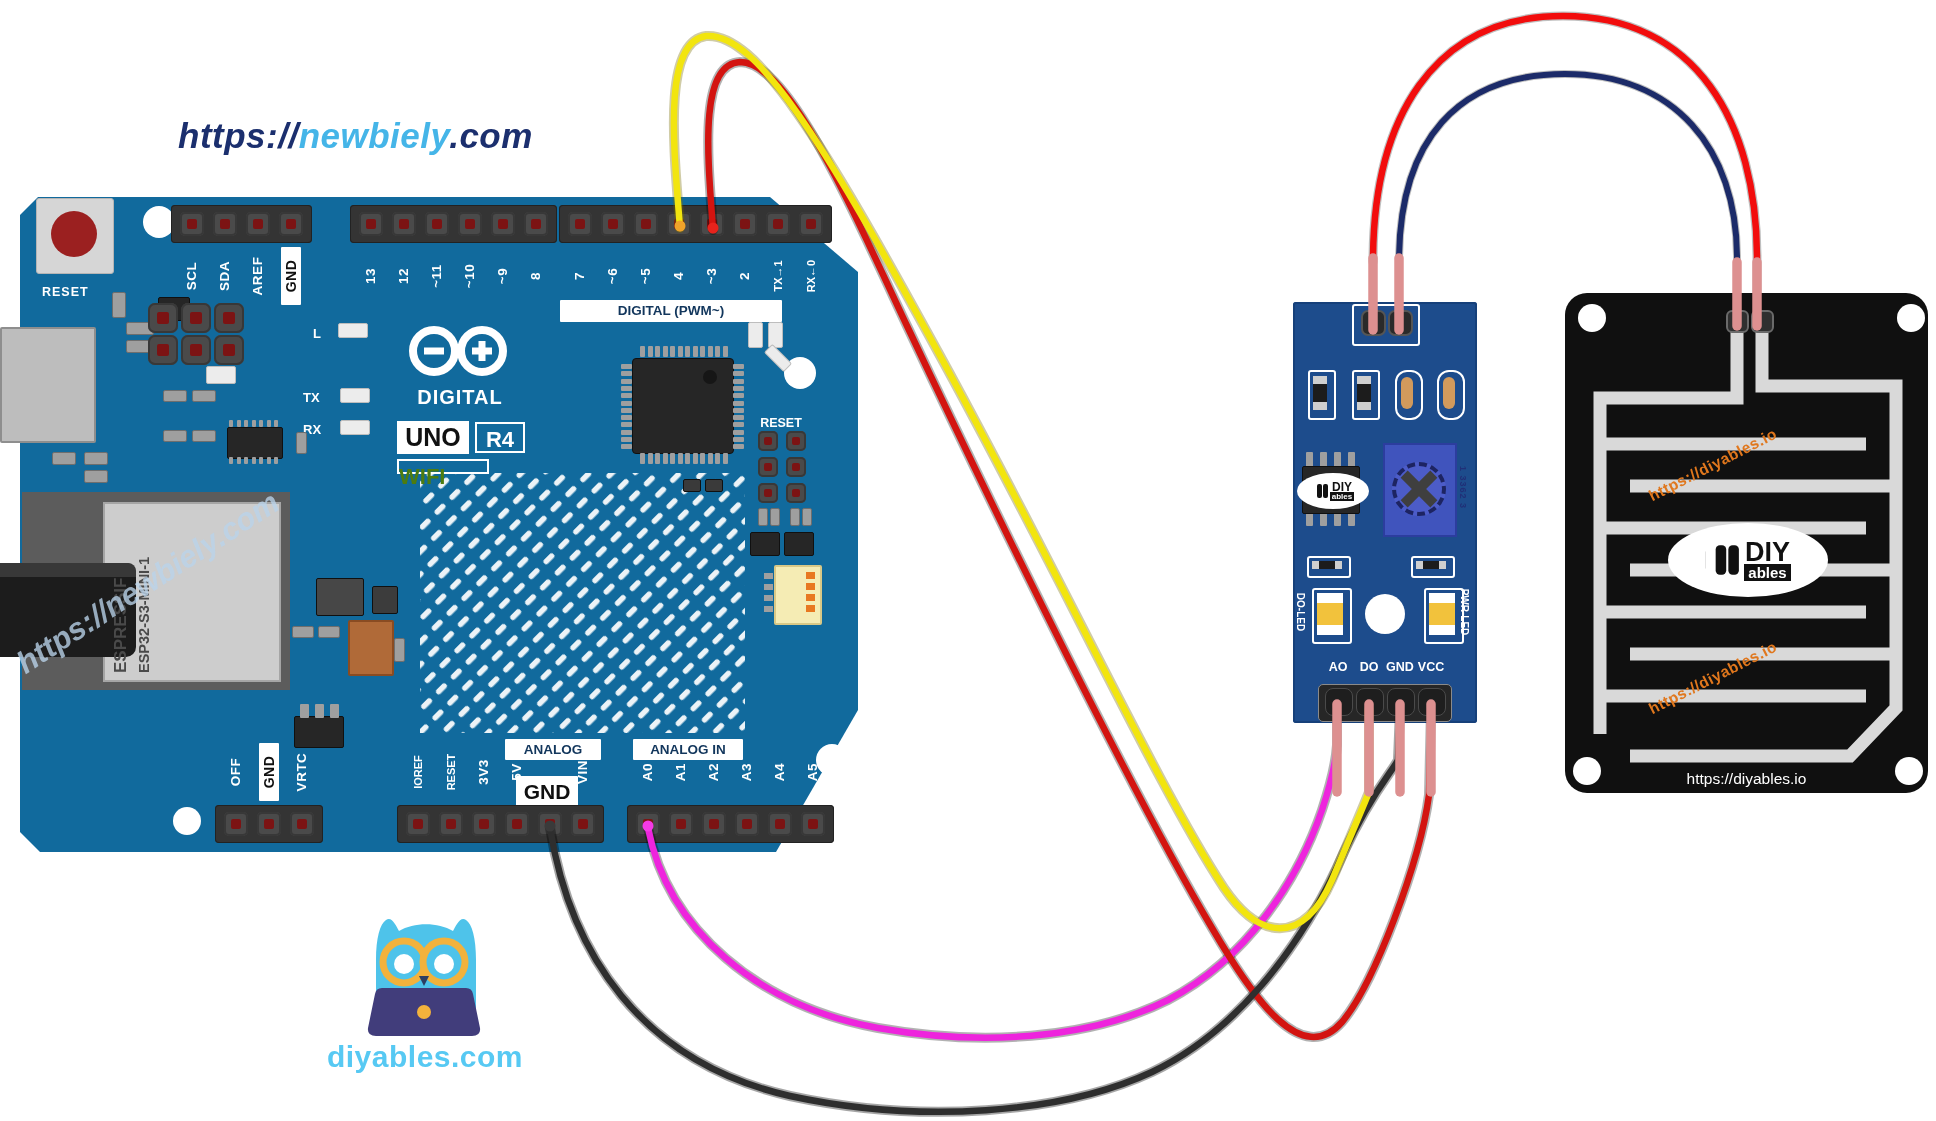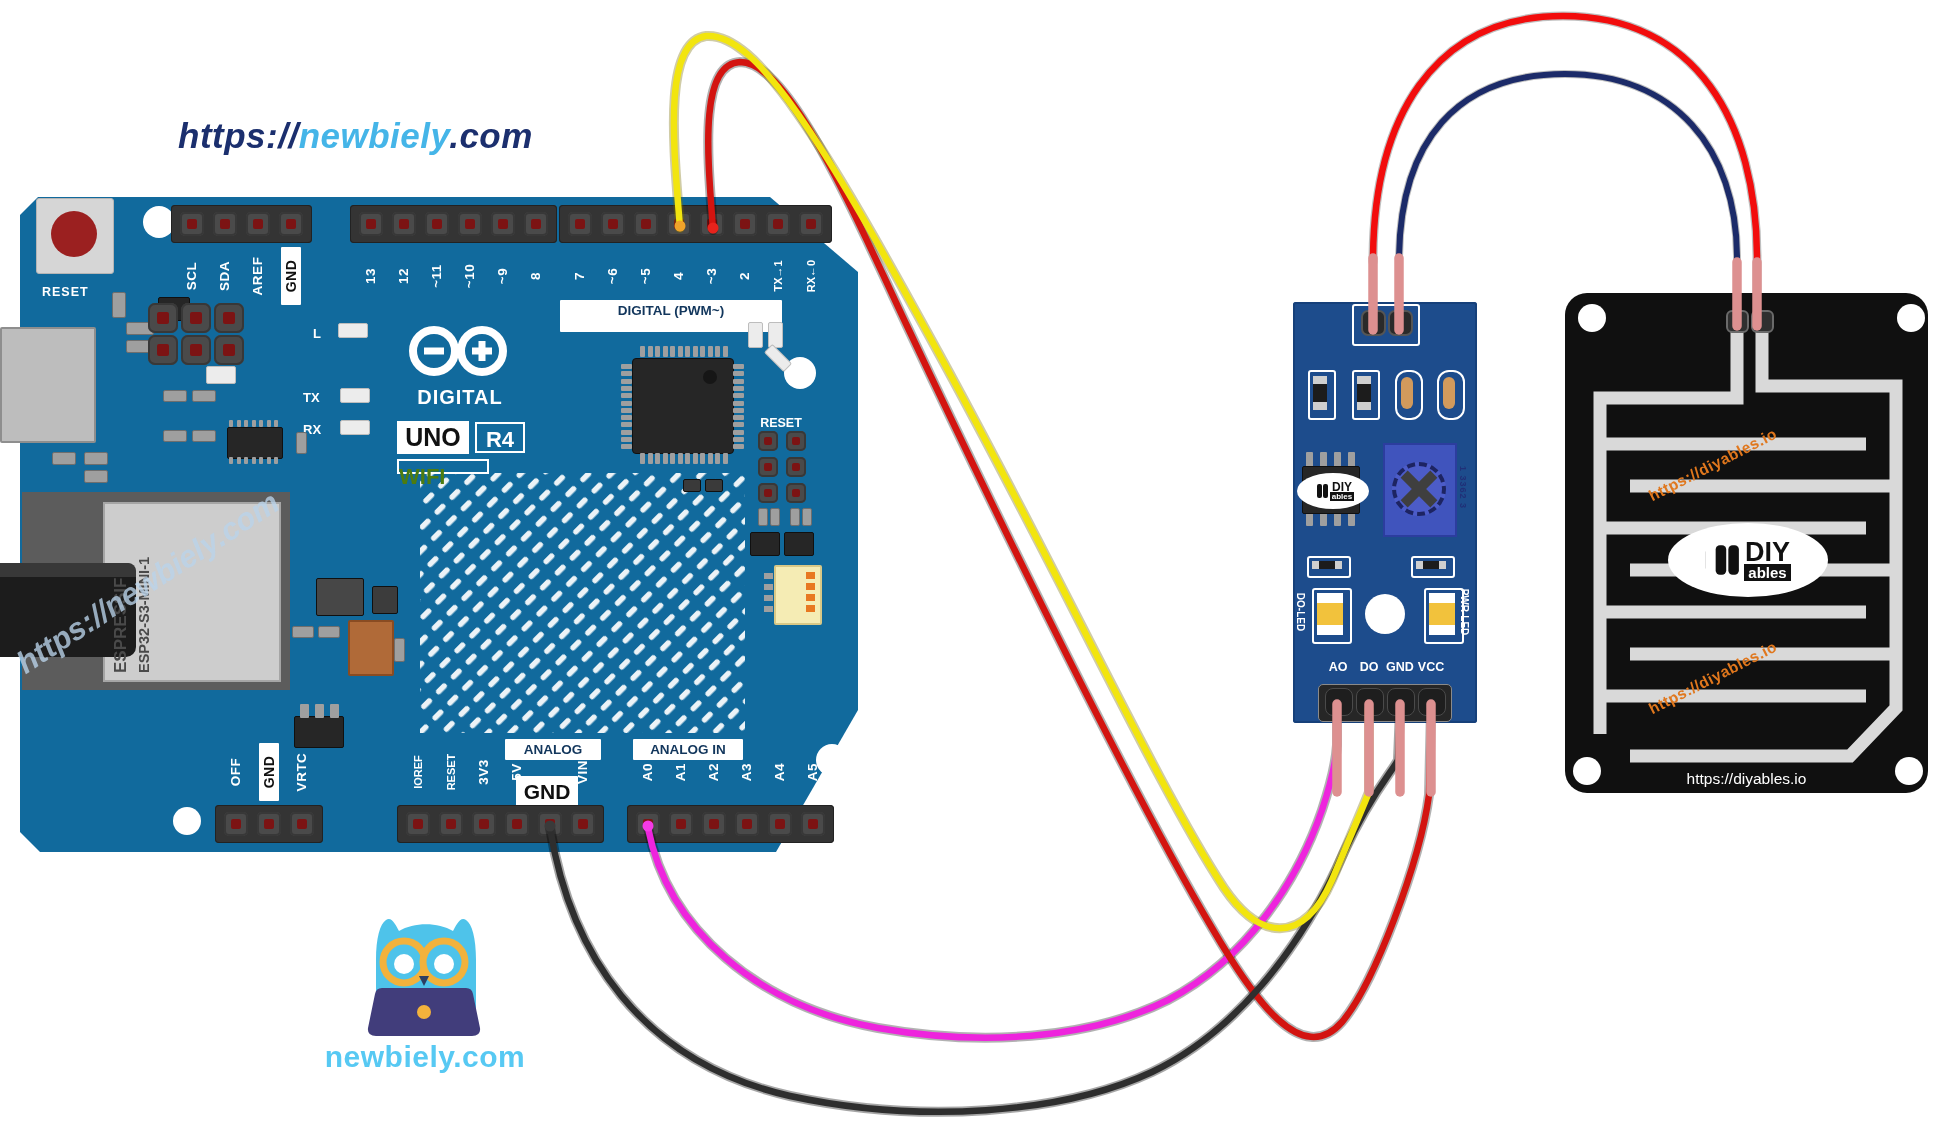--- a/index.html
+++ b/index.html
@@ -74,21 +74,21 @@
 
   <div class="abs" style="left:0;top:327px;width:92px;height:112px;background:#bdbdbd;border:2px solid #8e8e8e;border-radius:2px"></div>
   <div class="abs" style="left:0;top:563px;width:136px;height:94px;background:#1c1c1c;border-radius:0 10px 10px 0"></div>
   <div class="abs" style="left:0;top:563px;width:136px;height:14px;background:#383838;border-radius:0 8px 0 0"></div>
 
   <div class="hole" style="left:143px;top:206px;width:32px;height:32px"></div>
   <div class="hole" style="left:784px;top:357px;width:32px;height:32px"></div>
   <div class="hole" style="left:173px;top:807px;width:28px;height:28px"></div>
   <div class="hole" style="left:816px;top:744px;width:32px;height:32px"></div>
 
-  <div class="whitebar" style="left:560px;top:300px;width:222px;height:32px;line-height:22px">DIGITAL (PWM~)</div>
+  <div class="whitebar" style="left:560px;top:300px;width:222px;height:22px;line-height:22px">DIGITAL (PWM~)</div>
   <div class="whitebar" style="left:505px;top:739px;width:96px;height:21px;line-height:21px">ANALOG</div>
   <div class="whitebar" style="left:633px;top:739px;width:110px;height:21px;line-height:21px">ANALOG IN</div>
   <div class="whitebar" style="left:516px;top:776px;width:62px;height:32px;line-height:32px;font-size:21px;color:#101010">GND</div>
 
   <div class="brdlab" style="left:786px;top:360px;font-size:15px">ON</div>
   <div class="brdlab" style="left:751px;top:416px;width:60px;font-size:12.5px;text-align:center">RESET</div>
   <div class="brdlab" style="left:313px;top:326px;font-size:13px">L</div>
   <div class="brdlab" style="left:303px;top:390px;font-size:13px">TX</div>
   <div class="brdlab" style="left:303px;top:422px;font-size:13px">RX</div>
 
@@ -261,21 +261,21 @@
     <path d="M80,120 V60 C80,38 84,24 90,20 C96,16 100,26 103,31 C118,22 142,22 157,31 C160,26 164,16 170,20 C176,24 180,38 180,60 V120 Z" fill="#4ec3ea"></path>
     <path d="M87,58 L169,58" stroke="#f2b23c" stroke-width="5"></path>
     <circle cx="108" cy="62" r="21" fill="#4ec3ea" stroke="#f2b23c" stroke-width="7"></circle>
     <circle cx="148" cy="62" r="21" fill="#4ec3ea" stroke="#f2b23c" stroke-width="7"></circle>
     <circle cx="108" cy="64" r="10" fill="#fff"></circle>
     <circle cx="148" cy="64" r="10" fill="#fff"></circle>
     <path d="M123,76 L133,76 L128,86 Z" fill="#2b3f63"></path>
     <path d="M86,88 L170,88 Q176,88 177,94 L184,128 Q185,136 176,136 L80,136 Q71,136 72,128 L79,94 Q80,88 86,88 Z" fill="#413d7b"></path>
     <circle cx="128" cy="112" r="7" fill="#f2b23c"></circle>
   </svg>
-  <div class="abs" style="left:300px;top:1040px;width:250px;text-align:center;font-size:30px;font-weight:bold;color:#57c9f3;letter-spacing:.5px">newbiely.com</div>
+  <div class="abs" style="left:300px;top:1040px;width:250px;text-align:center;font-size:30px;font-weight:bold;color:#57c9f3;letter-spacing:.5px">diyables.com</div>
 
   <svg id="wires" width="1936" height="1121">
     <g fill="none" stroke-linecap="round">
 
       <path d="M648,828 C668,930 758,1006 878,1028 C980,1046 1088,1040 1168,1000 C1248,958 1298,880 1322,810 C1332,780 1336,760 1337,745 L1337,710" stroke="rgba(0,0,0,.3)" stroke-width="10"></path>
       <path d="M713,230 C708,160 698,64 740,62 C788,62 846,196 908,328 C1008,540 1136,800 1212,928 C1254,1000 1302,1068 1342,1022 C1374,984 1420,862 1429,795 L1431,710" stroke="rgba(0,0,0,.3)" stroke-width="10"></path>
       <path d="M550,828 C570,952 640,1062 790,1096 C920,1124 1062,1114 1152,1072 C1232,1034 1300,952 1344,852 C1372,792 1392,772 1398,760 L1400,710" stroke="rgba(0,0,0,.35)" stroke-width="10"></path>
       <path d="M680,228 C674,150 662,42 706,36 C756,32 822,140 938,352 C1058,570 1158,788 1224,888 C1258,938 1302,948 1332,880 C1354,828 1366,800 1369,792 L1369,710" stroke="rgba(120,110,0,.35)" stroke-width="10"></path>
       <path d="M1373,262 C1373,120 1432,16 1563,16 C1696,16 1757,122 1757,258 L1757,318" stroke="rgba(0,0,0,.25)" stroke-width="9"></path>
       <path d="M1399,262 C1399,140 1458,74 1565,74 C1674,74 1737,148 1737,258 L1737,318" stroke="rgba(0,0,0,.25)" stroke-width="8"></path>

